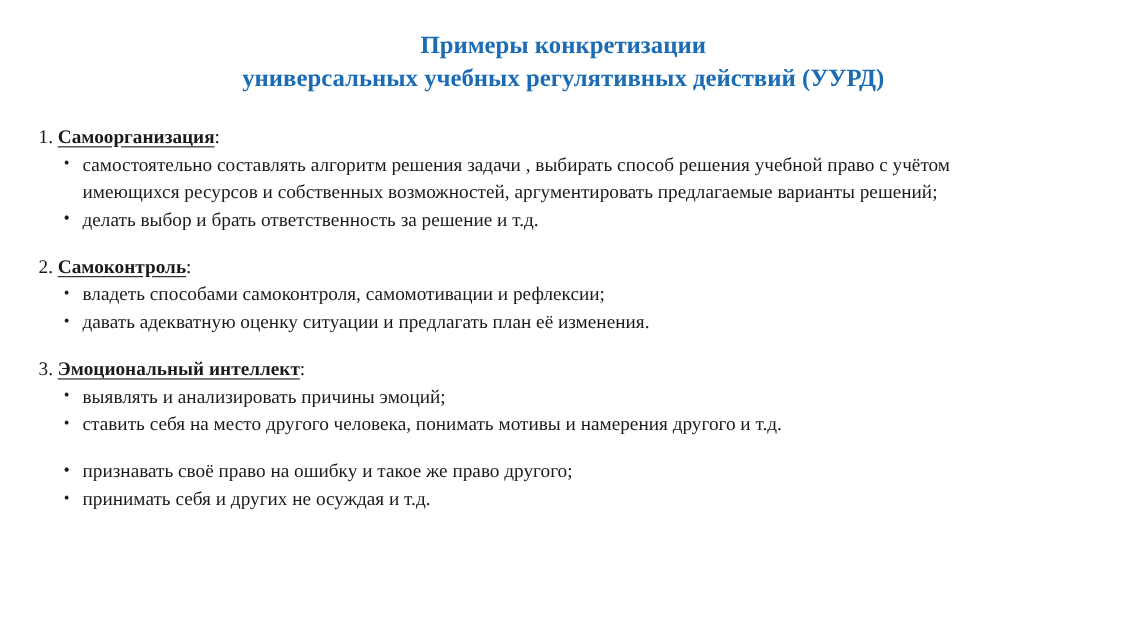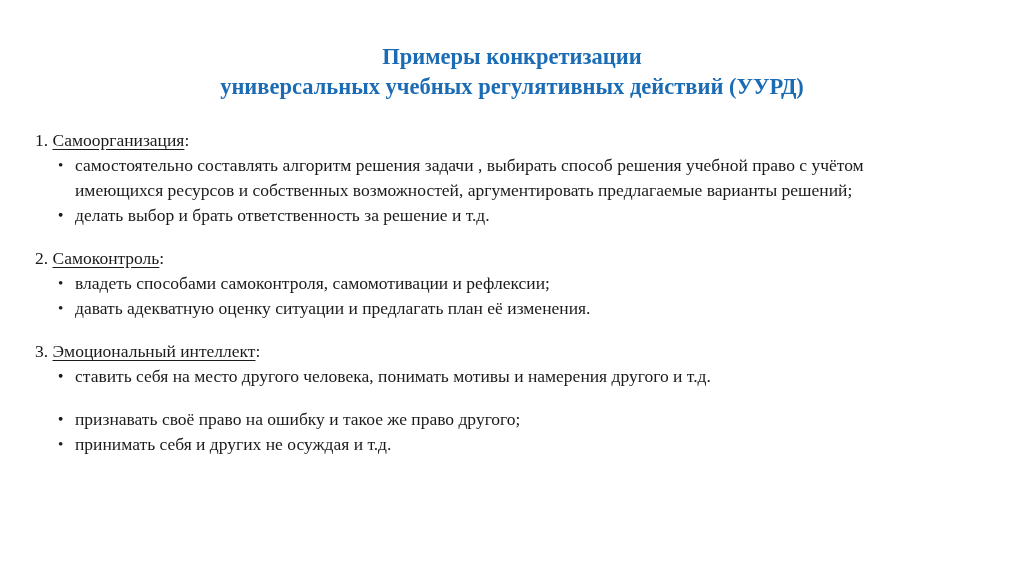--- a/index.html
+++ b/index.html
@@ -11,21 +11,21 @@
     width: 1024px;
     height: 576px;
     overflow: hidden;
     font-family: "Liberation Serif", "DejaVu Serif", serif;
     color: #1a1a1a;
   }
   .slide {
     width: 1024px;
     height: 472px;
     box-sizing: border-box;
-    padding-top: 42px;
+    padding-top: 26px;
   }
   .title {
     margin: 0;
     text-align: center;
     font-size: 22.5px;
     line-height: 30px;
     font-weight: bold;
     color: #1b6cb5;
   }
   .content {
@@ -35,20 +35,21 @@
   }
   .section {
     margin-bottom: 18px;
   }
   .section-heading {
     white-space: nowrap;
   }
   .heading-word {
     text-decoration: underline;
     text-underline-offset: 3px;
+    font-weight: bold;
   }
   ul.bullets {
     list-style: none;
     margin: 0;
     padding: 0 0 0 23px;
   }
   ul.bullets li {
     position: relative;
     padding-left: 17px;
   }
@@ -109,20 +110,21 @@
     </div>
 
     <div class="section">
       <div class="section-heading">
         <span>3.</span>
         <span class="heading-word">Эмоциональный интеллект</span><span>:</span>
       </div>
       <ul class="bullets">
         <li>
           <span class="marker">•</span>
+          <span>выявлять и анализировать причины эмоций;</span>
         </li>
         <li>
           <span class="marker">•</span>
           <span>ставить себя на место другого человека, понимать мотивы и намерения другого и т.д.</span>
         </li>
       </ul>
     </div>
 
     <div class="section">
       <ul class="bullets">

